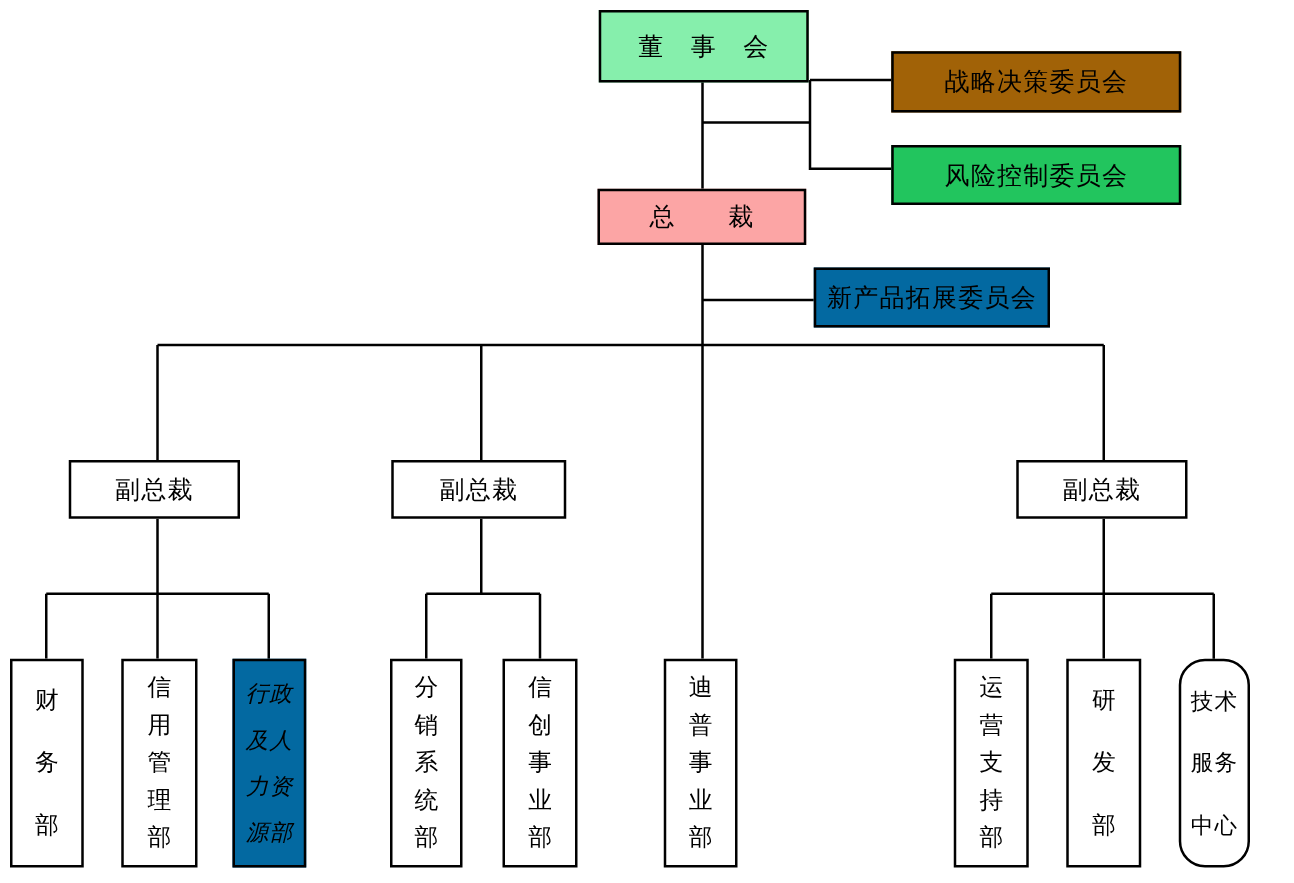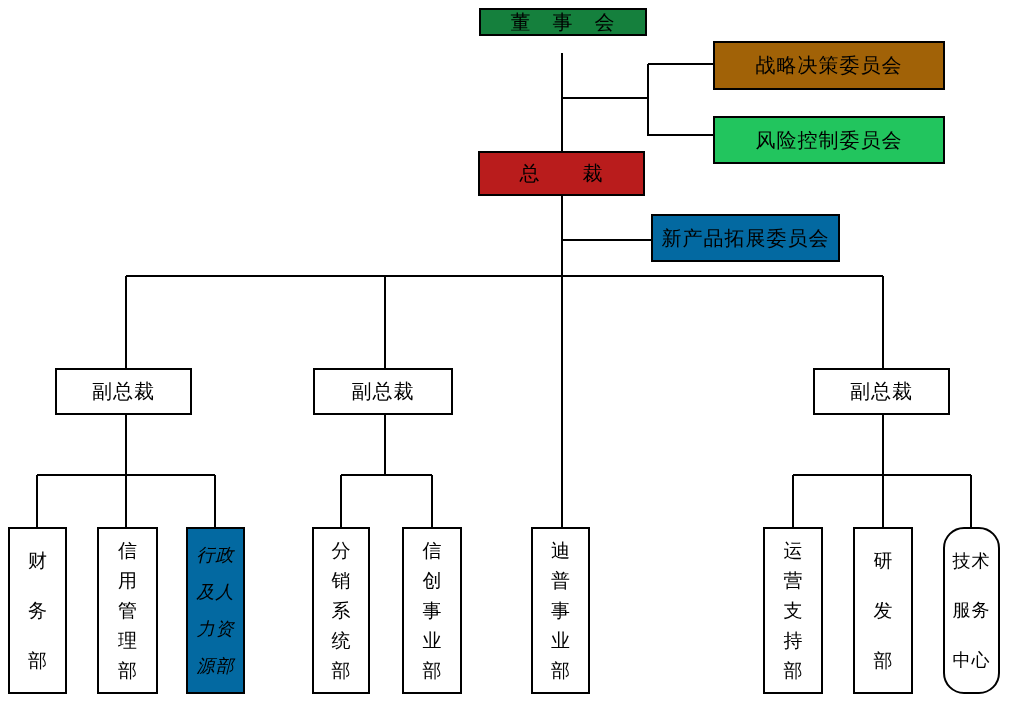--- a/index.html
+++ b/index.html
@@ -70,30 +70,30 @@
     <div class="line" style="left: 214px; top: 475px; width: 2px; height: 52px; background: rgb(0, 0, 0);"></div>
     <div class="line" style="left: 384px; top: 415px; width: 2px; height: 60px; background: rgb(0, 0, 0);"></div>
     <div class="line" style="left: 341px; top: 474px; width: 91px; height: 2px; background: rgb(0, 0, 0);"></div>
     <div class="line" style="left: 340px; top: 475px; width: 2px; height: 52px; background: rgb(0, 0, 0);"></div>
     <div class="line" style="left: 431px; top: 475px; width: 2px; height: 52px; background: rgb(0, 0, 0);"></div>
     <div class="line" style="left: 882px; top: 415px; width: 2px; height: 60px; background: rgb(0, 0, 0);"></div>
     <div class="line" style="left: 793px; top: 474px; width: 178px; height: 2px; background: rgb(0, 0, 0);"></div>
     <div class="line" style="left: 792px; top: 475px; width: 2px; height: 52px; background: rgb(0, 0, 0);"></div>
     <div class="line" style="left: 882px; top: 475px; width: 2px; height: 52px; background: rgb(0, 0, 0);"></div>
     <div class="line" style="left: 970px; top: 475px; width: 2px; height: 52px; background: rgb(0, 0, 0);"></div>
-    <div class="node row" style="left: 479px; top: 8px; width: 168px; height: 28px; border-color: rgb(0, 0, 0); background: #15803d;">
+    <div class="node row" style="left: 479px; top: 8px; width: 168px; height: 58px; border-color: rgb(0, 0, 0); background: #86efac;">
       <span>董　事　会</span>
     </div>
     <div class="node row" style="left: 713px; top: 41px; width: 232px; height: 49px; border-color: rgb(0, 0, 0); background: #a16207;">
       <span>战略决策委员会</span>
     </div>
     <div class="node row" style="left: 713px; top: 116px; width: 232px; height: 48px; border-color: rgb(0, 0, 0); background: #22c55e;">
       <span>风险控制委员会</span>
     </div>
-    <div class="node row" style="left: 478px; top: 151px; width: 167px; height: 45px; border-color: rgb(0, 0, 0); background: #b91c1c;">
+    <div class="node row" style="left: 478px; top: 151px; width: 167px; height: 45px; border-color: rgb(0, 0, 0); background: #fca5a5;">
       <span>总　　裁</span>
     </div>
     <div class="node row" style="left: 651px; top: 214px; width: 189px; height: 48px; border-color: rgb(0, 0, 0); background: #0369a1;">
       <span>新产品拓展委员会</span>
     </div>
     <div class="node row" style="left: 55px; top: 368px; width: 137px; height: 47px; border-color: rgb(0, 0, 0); background: rgb(255, 255, 255);">
       <span>副总裁</span>
     </div>
     <div class="node row" style="left: 313px; top: 368px; width: 140px; height: 47px; border-color: rgb(0, 0, 0); background: rgb(255, 255, 255);">
       <span>副总裁</span>

